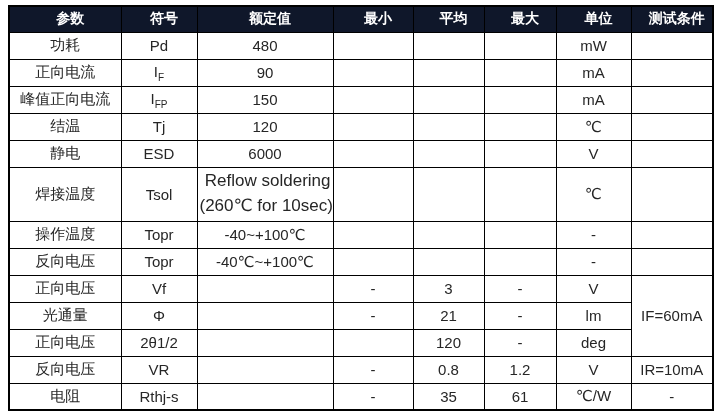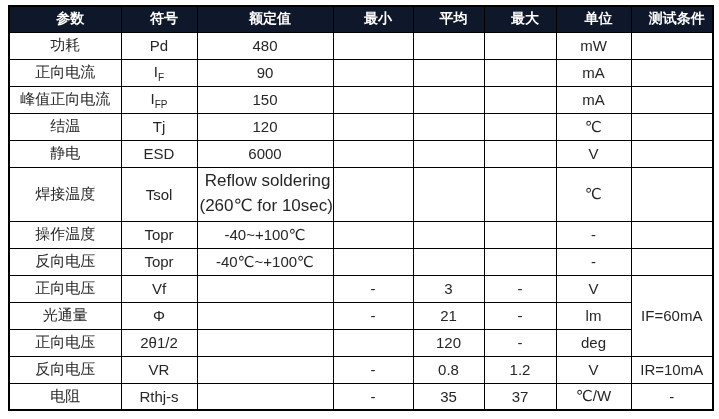--- a/index.html
+++ b/index.html
@@ -198,19 +198,19 @@
         <td>1.2</td>
         <td>V</td>
         <td>IR=10mA</td>
       </tr>
       <tr>
         <td>电阻</td>
         <td>Rthj-s</td>
         <td></td>
         <td>-</td>
         <td>35</td>
-        <td>37</td>
+        <td>61</td>
         <td>℃/W</td>
         <td>-</td>
       </tr>
     </tbody>
   </table>
 </div>
 
 </body></html>

